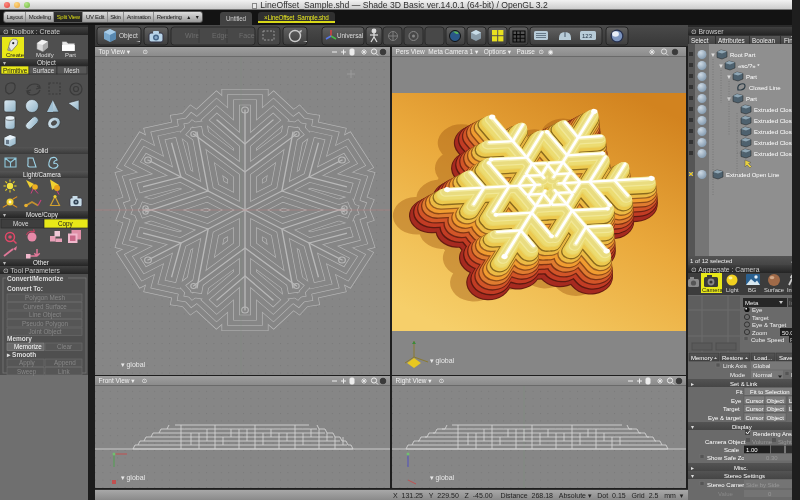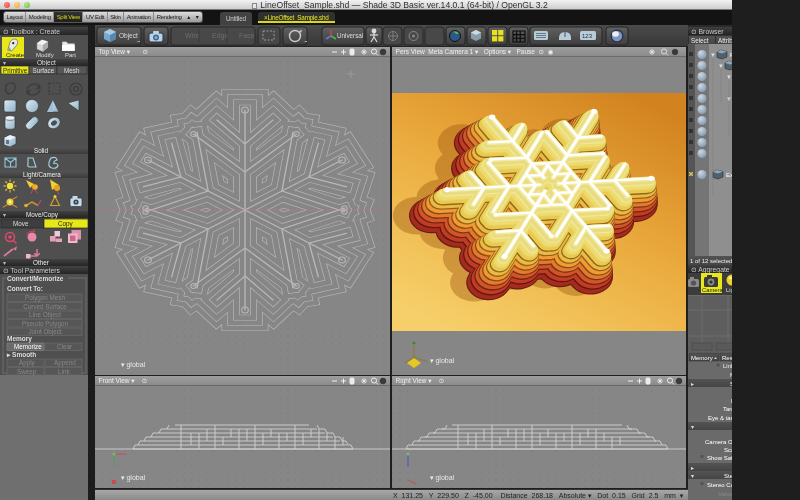--- a/index.html
+++ b/index.html
@@ -1,16 +1,16 @@
 <!DOCTYPE html>
 <html><head><meta charset="utf-8">
 <style>
 *{margin:0;padding:0;box-sizing:border-box;font-family:"Liberation Sans",sans-serif;}
 body{width:800px;height:500px;overflow:hidden;background:#1e1e1e;}
-#app{position:relative;width:732px;height:500px;overflow:hidden;}
+#app{position:relative;width:792px;height:500px;overflow:hidden;}
 .abs{position:absolute;}
 
 #titlebar{left:0;top:0;width:800px;height:10px;background:linear-gradient(#f2f2f2,#cdcdcd);border-bottom:1px solid #777;}
 .tl{width:6px;height:6px;border-radius:50%;top:2px;}
 #title-text{left:0;top:0;width:800px;text-align:center;font-size:8.6px;color:#2e2e2e;line-height:10px;}
 
 #menurow{left:0;top:10px;width:800px;height:15px;background:#131313;}
 #menugrp{left:3px;top:1px;height:12px;background:linear-gradient(#ddd,#9a9a9a);border-radius:3px;border:1px solid #555;display:flex;align-items:center;overflow:hidden;}
 .mbtn{font-size:6px;letter-spacing:-0.3px;color:#1a1a1a;padding:0 2.5px;border-right:1px solid #8a8a8a;line-height:12px;height:12px;white-space:nowrap;}
 .mbtn.sel{background:linear-gradient(#333,#1f1f1f);color:#d8d818;border-right:1px solid #8a8a8a;}

